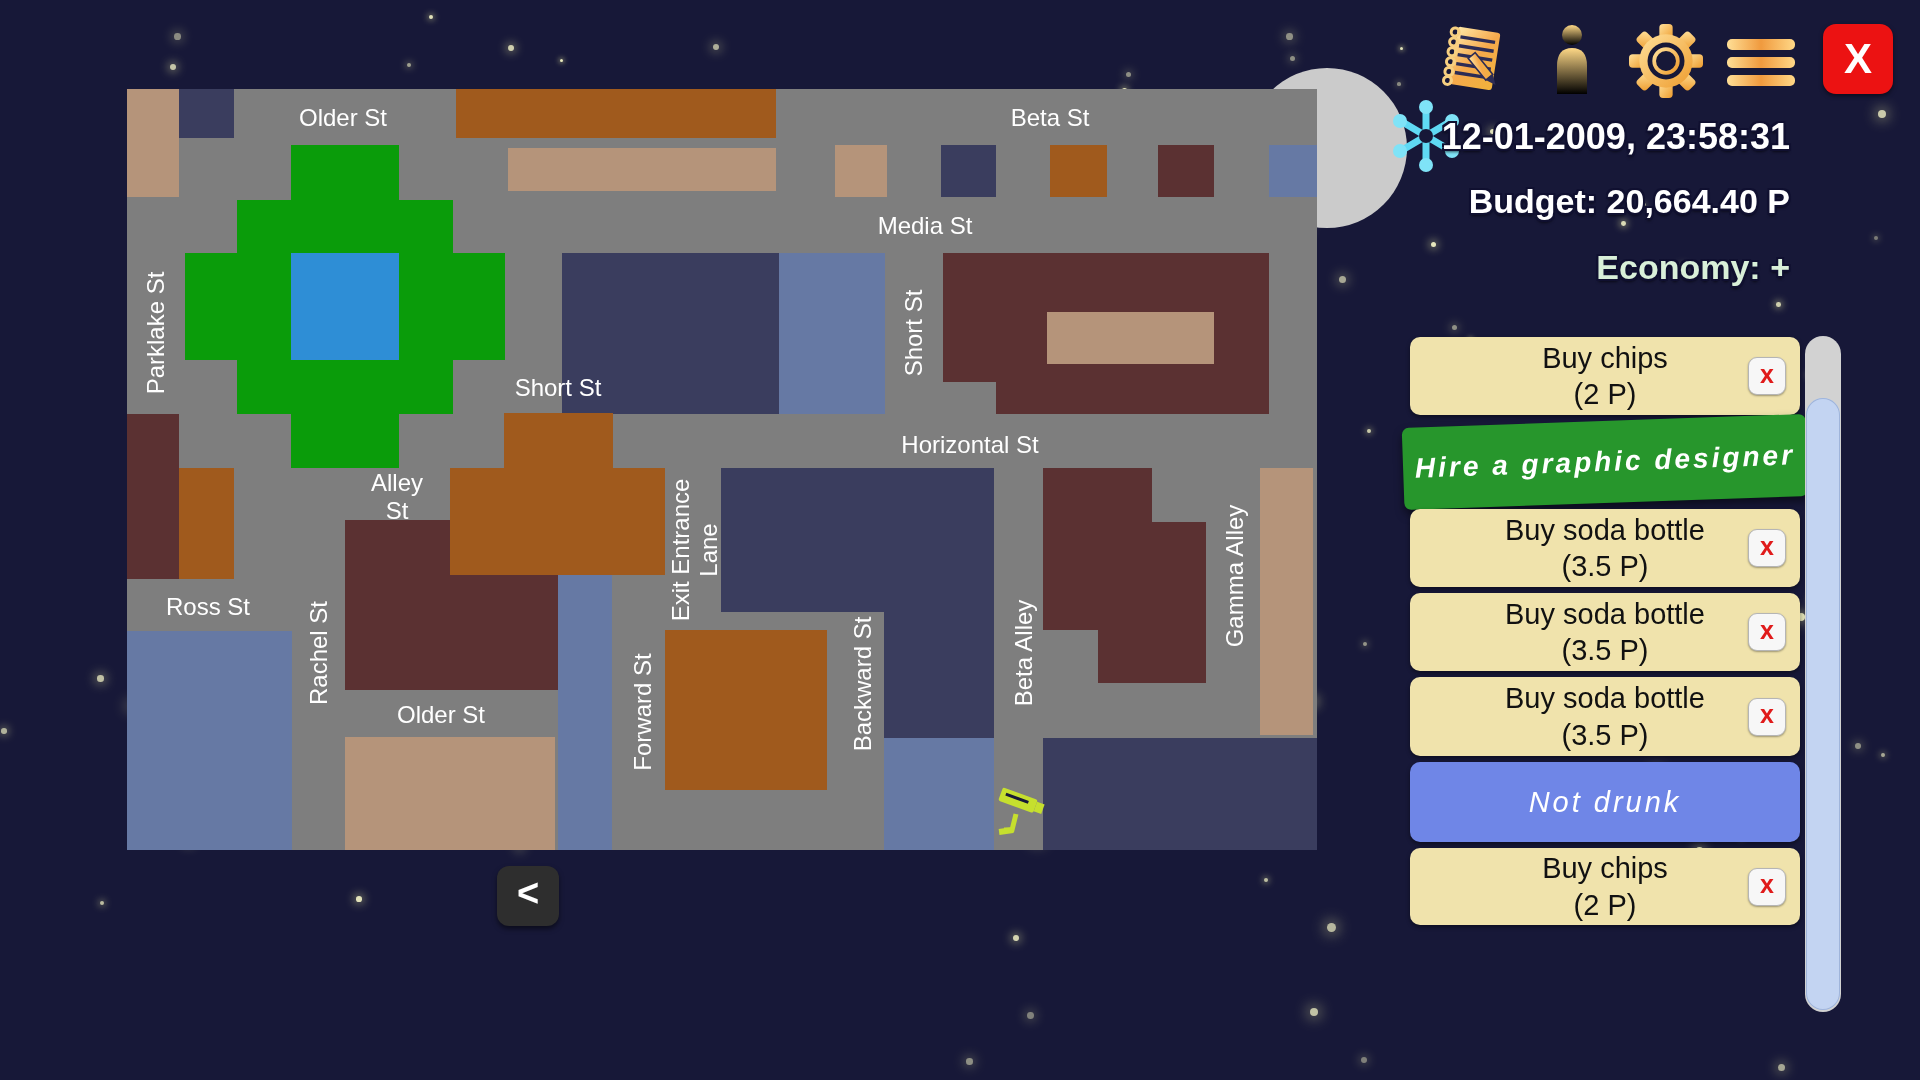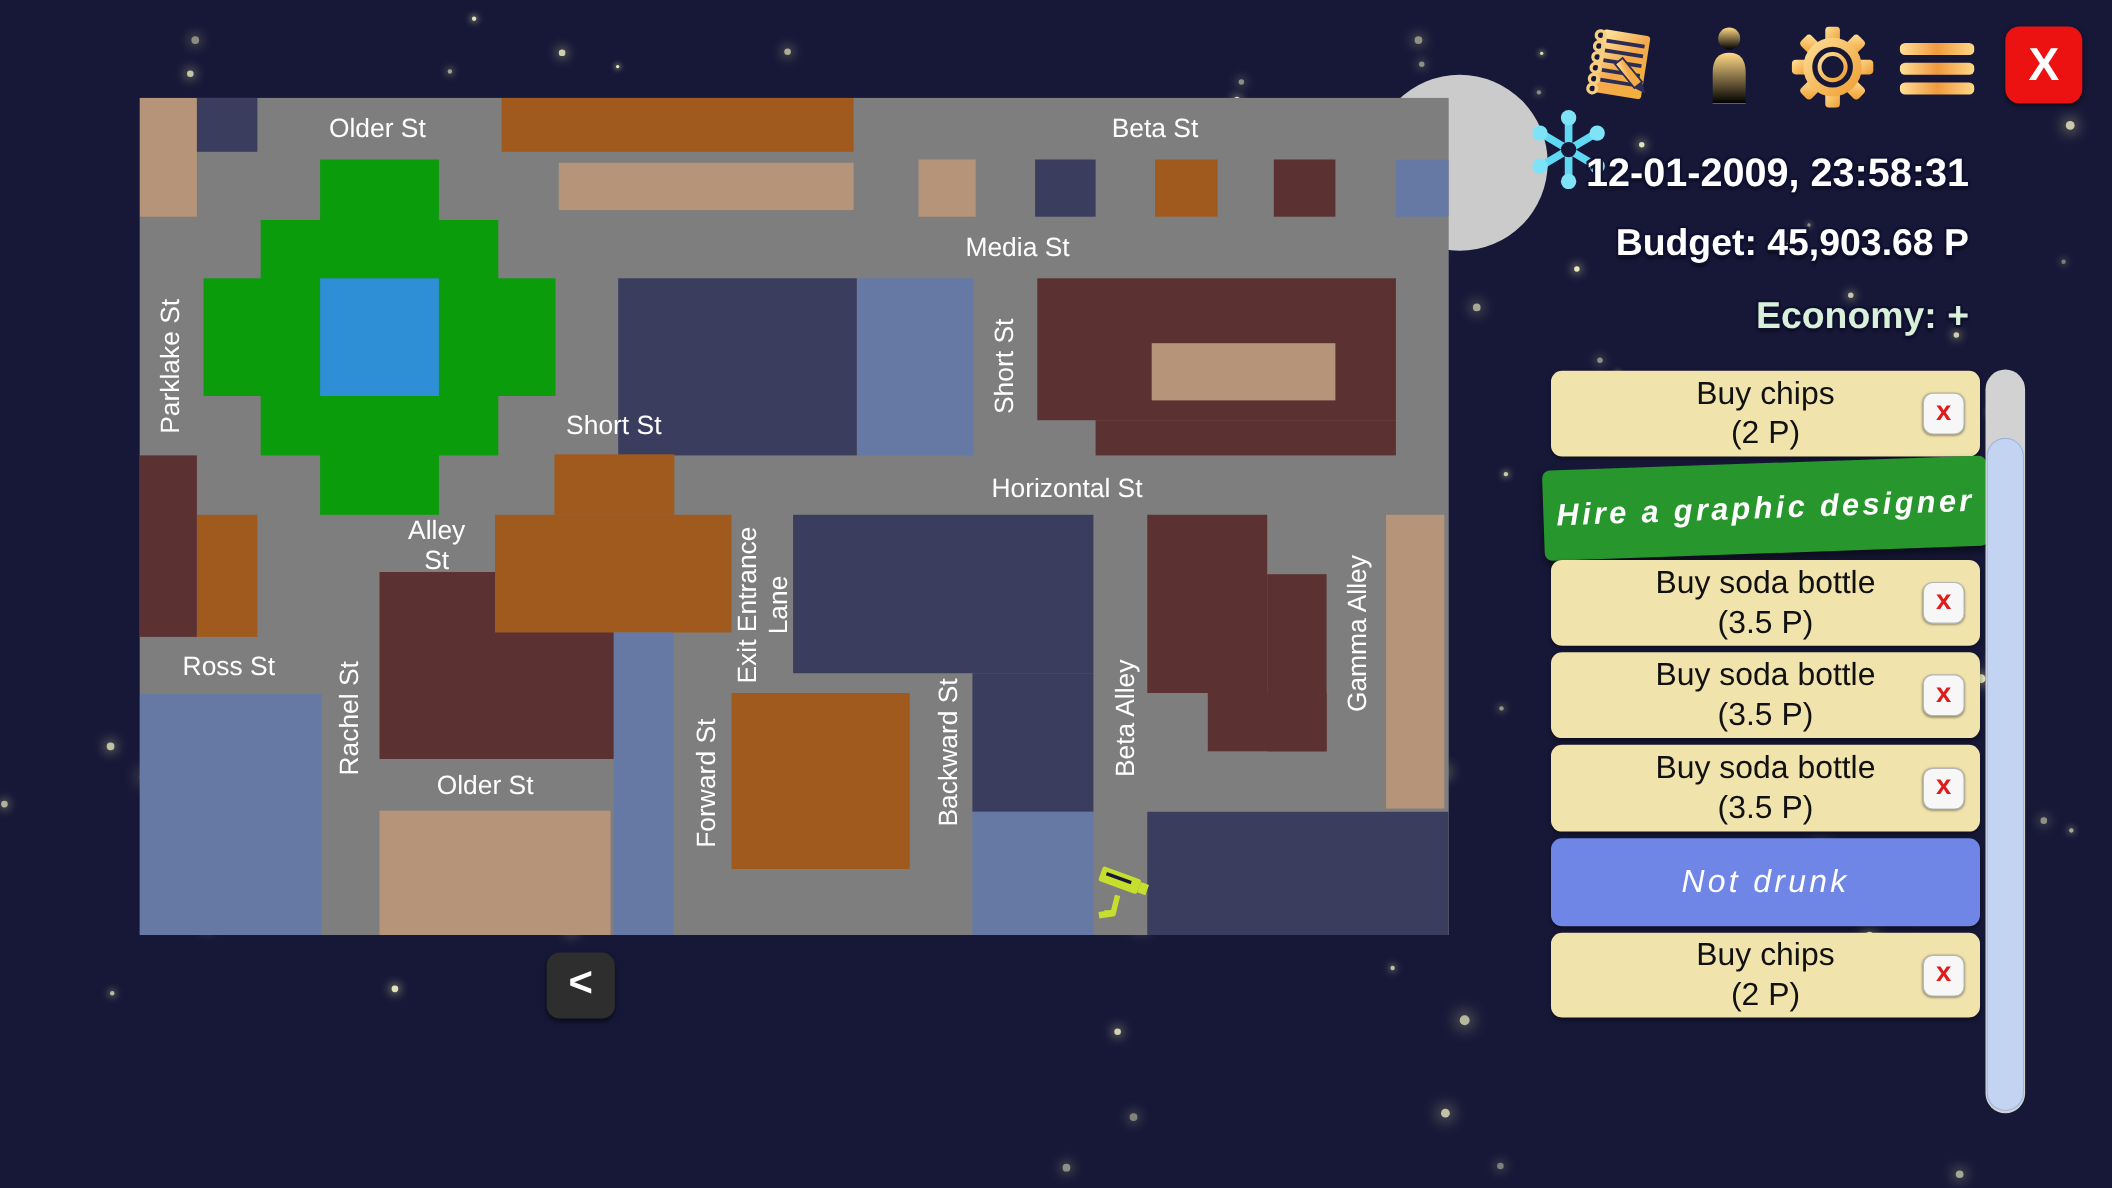--- a/index.html
+++ b/index.html
@@ -26,21 +26,21 @@
             border:none;border-radius:14px;color:#fff;z-index:3;
             font-family:"DejaVu Sans Mono",monospace;font-size:32px;font-weight:700;letter-spacing:8px;
             display:flex;align-items:center;justify-content:center;box-shadow:0 3px 6px rgba(0,0,0,.5);}
   
   .hud-icon{position:absolute;z-index:3;background:none;border:none;padding:0;cursor:pointer;}
   #close-btn{position:absolute;left:1823px;top:24px;width:70px;height:70px;background:#ec1212;
              border:none;border-radius:13px;color:#fff;font-size:42px;font-weight:700;z-index:3;
              font-family:"Liberation Sans",sans-serif;display:flex;align-items:center;justify-content:center;
              box-shadow:0 2px 4px rgba(0,0,0,.5);}
   .hud-text{position:absolute;right:130px;z-index:3;color:#fff;font-weight:700;text-align:right;
-            text-shadow:-2px -2px 0 #101030,2px -2px 0 #101030,-2px 2px 0 #101030,2px 2px 0 #101030,0 3px 3px rgba(0,0,0,.6);margin-top:20px;}
+            text-shadow:-2px -2px 0 #101030,2px -2px 0 #101030,-2px 2px 0 #101030,2px 2px 0 #101030,0 3px 3px rgba(0,0,0,.6);}
   #datetime{top:116px;font-size:36px;}
   #budget{top:182px;font-size:34px;}
   #economy{top:248px;font-size:34px;color:#d9f0d9;}
   
   #sidebar{position:absolute;left:1410px;top:0;width:390px;height:1080px;z-index:3;}
   .sb-item{position:absolute;left:0;width:100%;border-radius:10px;box-sizing:border-box;
            display:flex;align-items:center;justify-content:center;box-shadow:0 2px 4px rgba(0,0,0,.45);}
   .sb-item.order{background:#f0e3ac;color:#000;}
   .order .lines{text-align:center;font-size:29px;line-height:1.25;color:#111;}
   .order .del{position:absolute;right:14px;top:50%;transform:translateY(-50%);
@@ -368,21 +368,21 @@
         <circle cx="10" cy="21" r="7"></circle>
           <circle cx="62" cy="51" r="7"></circle>
         <circle cx="62" cy="21" r="7"></circle>
           <circle cx="10" cy="51" r="7"></circle>
       </g>
       <circle cx="36" cy="36" r="7" fill="#171838"></circle>
     </svg>
   </div>
 
   <div id="datetime" class="hud-text">12-01-2009, 23:58:31</div>
-  <div id="budget" class="hud-text">Budget: 45,903.68 P</div>
+  <div id="budget" class="hud-text">Budget: 20,664.40 P</div>
   <div id="economy" class="hud-text">Economy: +</div>
 
   <div id="sidebar">
       <div class="sb-item order" style="top: 337px; height: 78px;">
         <div class="lines">
           <div>Buy chips</div>
           <div>(2 P)</div>
         </div>
         <button class="del">x</button>
       </div>

